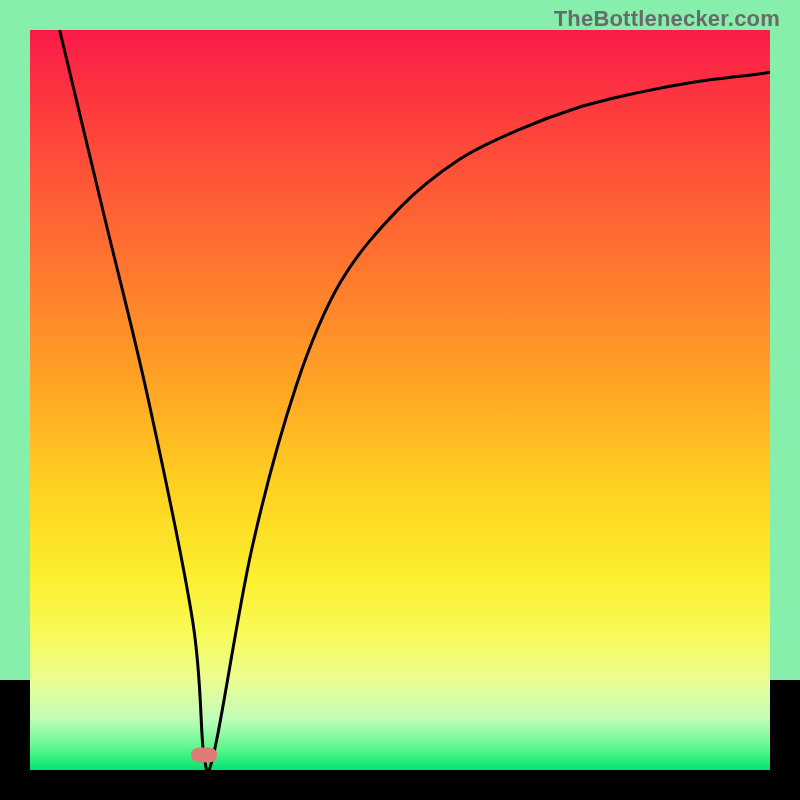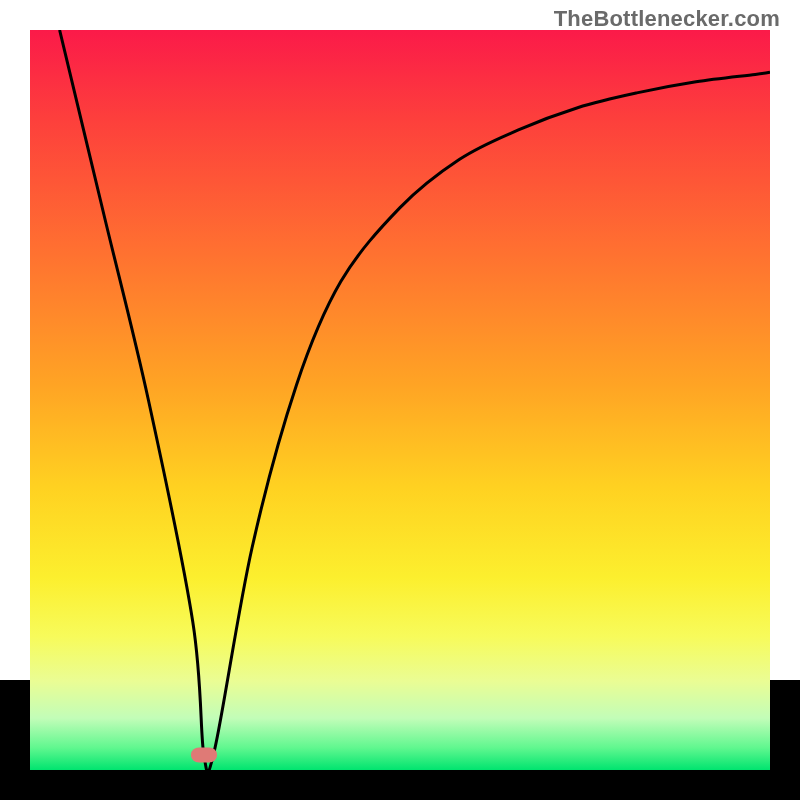--- a/index.html
+++ b/index.html
@@ -8,21 +8,21 @@
     width: 800px;
     height: 800px;
     background: #000;
     font-family: Arial, Helvetica, sans-serif;
     overflow: hidden;
   }
   .outer {
     position: relative;
     width: 800px;
     height: 680px;
-    background: #ffffff;
+    background: #86efac;
   }
   .attribution {
     position: absolute;
     top: 6px;
     right: 20px;
     color: #6a6a6a;
     font-size: 22px;
     font-weight: 600;
     letter-spacing: 0.2px;
     z-index: 20;

